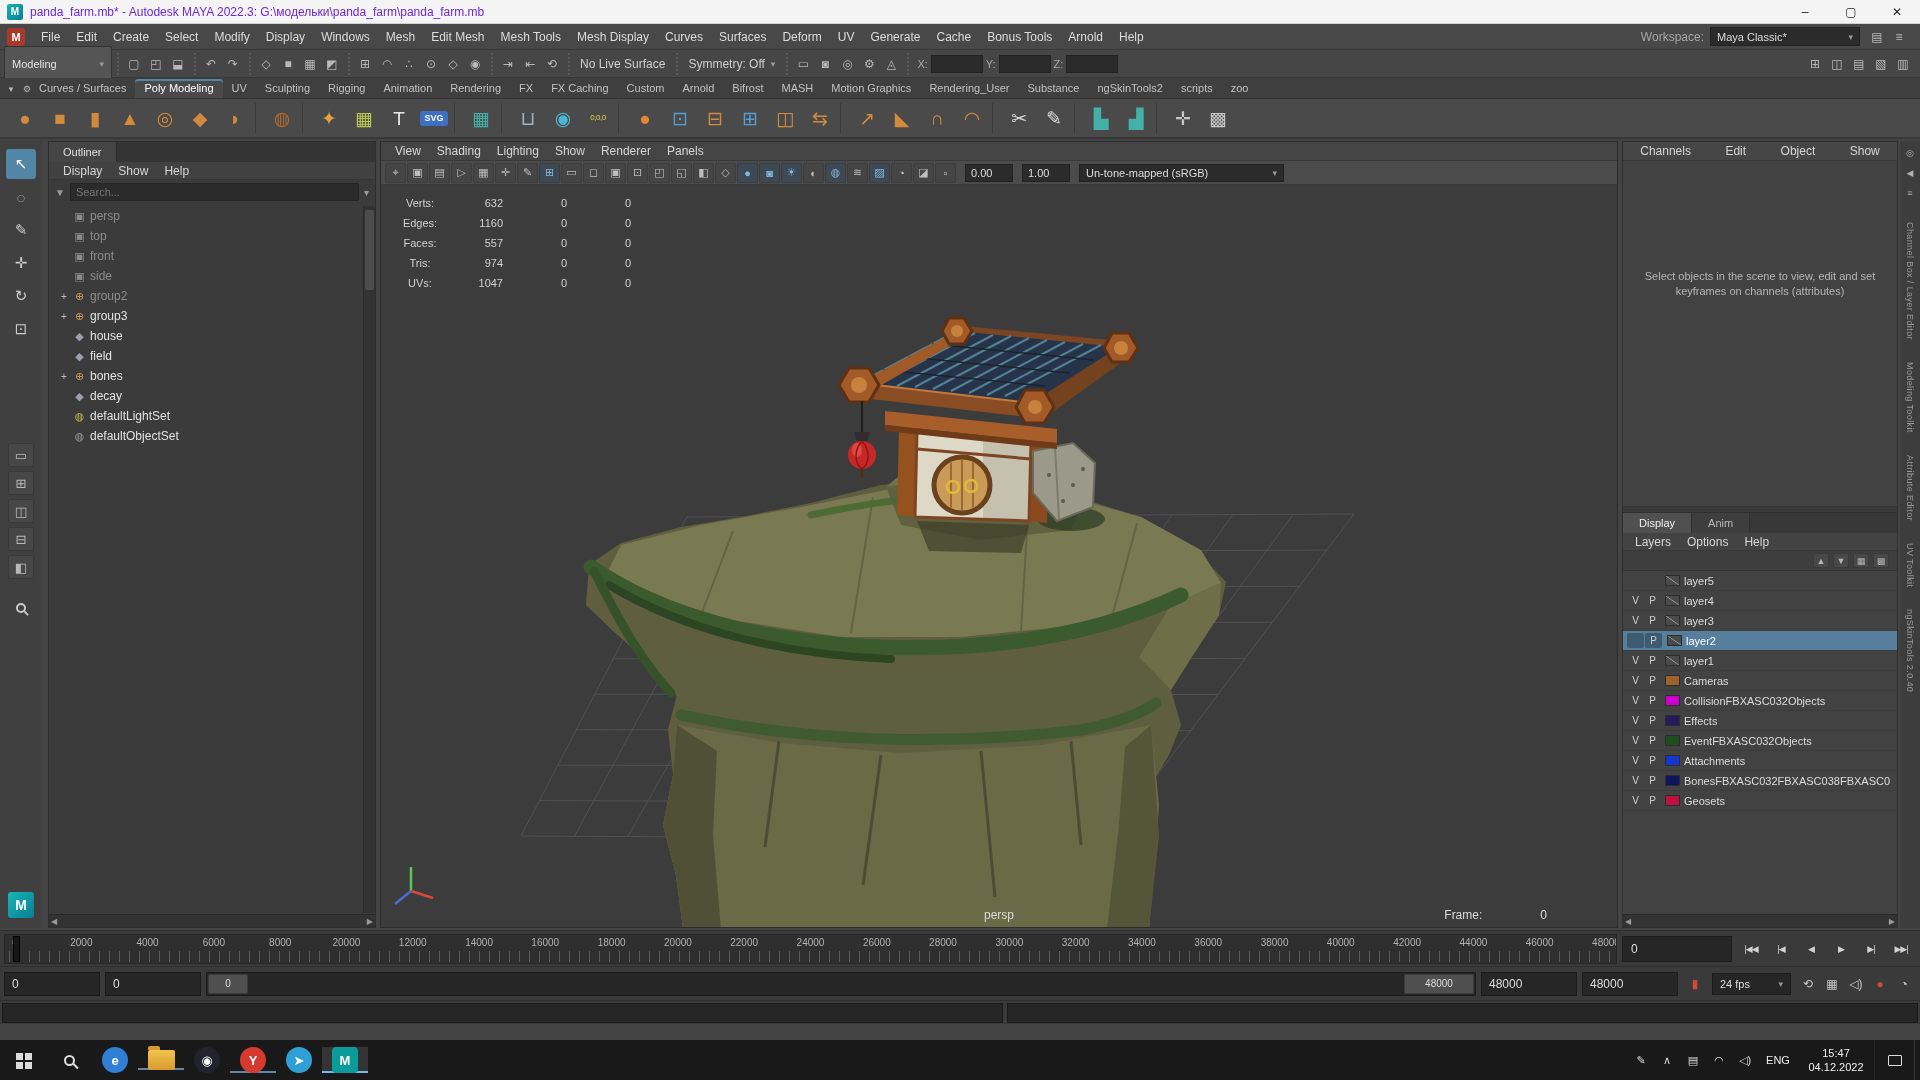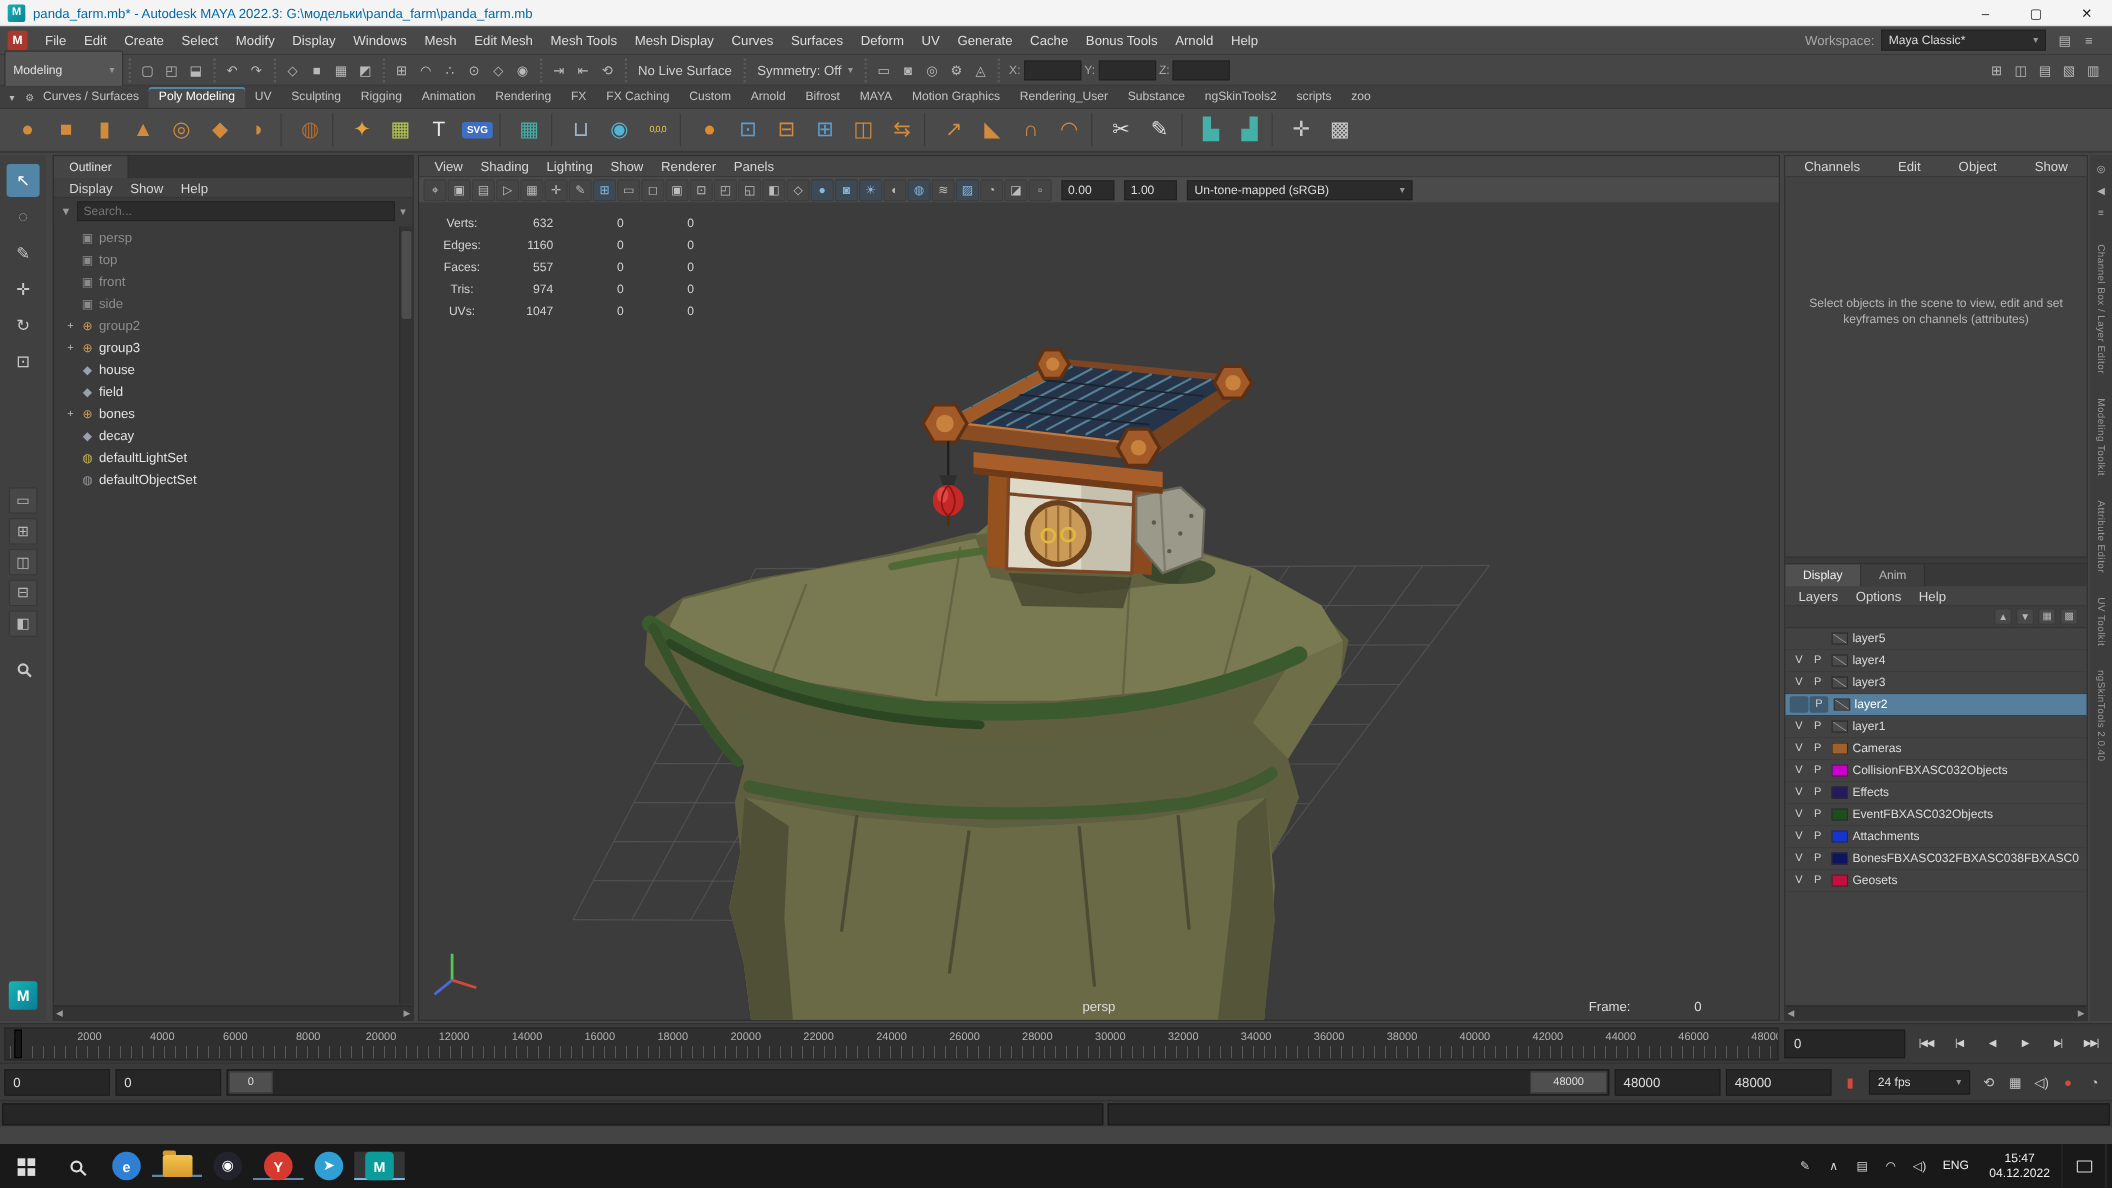--- a/index.html
+++ b/index.html
@@ -1,21 +1,21 @@
 <!DOCTYPE html>
 <html><head>
 <meta charset="utf-8">
 <style>
 *{margin:0;padding:0;box-sizing:border-box;font-family:"Liberation Sans","DejaVu Sans",sans-serif;}
 html,body{width:1920px;height:1080px;overflow:hidden;background:#444;}
 .screen{position:relative;width:1920px;height:1080px;background:#444;color:#ccc;font-size:12px;}
 
 .titlebar{position:absolute;top:0;left:0;right:0;height:24px;background:#f4f4f4;display:flex;align-items:center;border-bottom:1px solid #d0d0d0;}
 .tb-icon{width:16px;height:16px;margin:0 7px;background:linear-gradient(135deg,#16b2b2,#0b7f96);color:#fff;font-size:10px;font-weight:bold;display:flex;align-items:center;justify-content:center;border-radius:2px;}
-.tb-title{font-size:12px;color:#0369a1;}
+.tb-title{font-size:12px;color:#6d28d9;}
 .tb-controls{margin-left:auto;display:flex;height:100%;}
 .tb-btn{width:46px;height:100%;display:flex;align-items:center;justify-content:center;font-size:12px;color:#222;}
 
 .menubar{position:absolute;top:24px;height:26px;left:0;right:0;background:#484848;display:flex;align-items:center;border-bottom:1px solid #393939;}
 .home-icon{width:18px;height:18px;margin:0 8px 0 7px;background:#a8392e;border-radius:3px;color:#fff;font-weight:bold;font-size:11px;display:flex;align-items:center;justify-content:center;}
 .menus,.mrep{display:flex;height:100%;align-items:center;}
 .menu-item{padding:0 8px;height:100%;display:flex;align-items:center;color:#dddddd;white-space:nowrap;}
 .workspace{margin-left:auto;display:flex;align-items:center;gap:6px;padding-right:10px;}
 .ws-label{color:#a8a8a8;}
 .dd{position:relative;}
@@ -126,21 +126,21 @@
 .pb-btn{width:30px;height:28px;display:flex;align-items:center;justify-content:center;font-size:9px;color:#d2d2d2;letter-spacing:-1px;}
 
 .range-row{position:absolute;top:966px;height:34px;left:0;right:0;background:#3a3a3a;display:flex;align-items:center;gap:5px;padding:0 4px;border-top:1px solid #2f2f2f;}
 .rg-field{width:96px;height:24px;background:#262626;border:1px solid #1c1c1c;color:#ddd;font-size:12px;display:flex;align-items:center;padding:0 7px;}
 .rg-slider{flex:1;height:24px;background:#262626;border:1px solid #1c1c1c;position:relative;}
 .rg-handle{position:absolute;top:1px;bottom:1px;background:#4f4f4f;border:1px solid #3a3a3a;color:#ddd;font-size:10px;display:flex;align-items:center;justify-content:center;}
 .rg-handle.start{left:1px;width:40px;}
 .rg-handle.end{right:1px;width:70px;}
 .rg-ic{width:24px;height:24px;display:flex;align-items:center;justify-content:center;font-size:12px;color:#c6c6c6;}
 .rg-ic.red{color:#d44a3a;}
-.fps-select{width:92px;height:22px;background:#262626;border:1px solid #1c1c1c;color:#ddd;font-size:11px;display:flex;align-items:center;justify-content:space-between;padding:0 7px;}
+.fps-select{width:79px;height:22px;background:#262626;border:1px solid #1c1c1c;color:#ddd;font-size:11px;display:flex;align-items:center;justify-content:space-between;padding:0 7px;}
 
 .cmd-row{position:absolute;top:1000px;height:24px;left:0;right:0;background:#3a3a3a;display:flex;gap:4px;padding:2px 2px;border-top:1px solid #2f2f2f;}
 .cmd-field{height:20px;background:#262626;border:1px solid #1a1a1a;}
 .cmd-field.in{flex:1.1;}
 .cmd-field.out{flex:1;}
 .help-line{position:absolute;top:1024px;height:16px;left:0;right:0;background:#3e3e3e;display:flex;align-items:center;padding-left:10px;font-size:11px;color:#c2c2c2;border-top:1px solid #333;}
 
 .taskbar{position:absolute;top:1040px;height:40px;left:0;right:0;background:#191919;display:flex;align-items:stretch;z-index:5;}
 .tk-cell{width:46px;display:flex;align-items:center;justify-content:center;}
 .tk-cell.running{box-shadow:inset 0 -2px 0 #5f87a8;}
@@ -296,21 +296,21 @@
         <span class="stab">UV</span>
         <span class="stab">Sculpting</span>
         <span class="stab">Rigging</span>
         <span class="stab">Animation</span>
         <span class="stab">Rendering</span>
         <span class="stab">FX</span>
         <span class="stab">FX Caching</span>
         <span class="stab">Custom</span>
         <span class="stab">Arnold</span>
         <span class="stab">Bifrost</span>
-        <span class="stab">MAYA</span>
+        <span class="stab">MASH</span>
         <span class="stab">Motion Graphics</span>
         <span class="stab">Rendering_User</span>
         <span class="stab">Substance</span>
         <span class="stab">ngSkinTools2</span>
         <span class="stab">scripts</span>
         <span class="stab">zoo</span>
       </div>
   </div>
 
   <div class="shelf-row">

